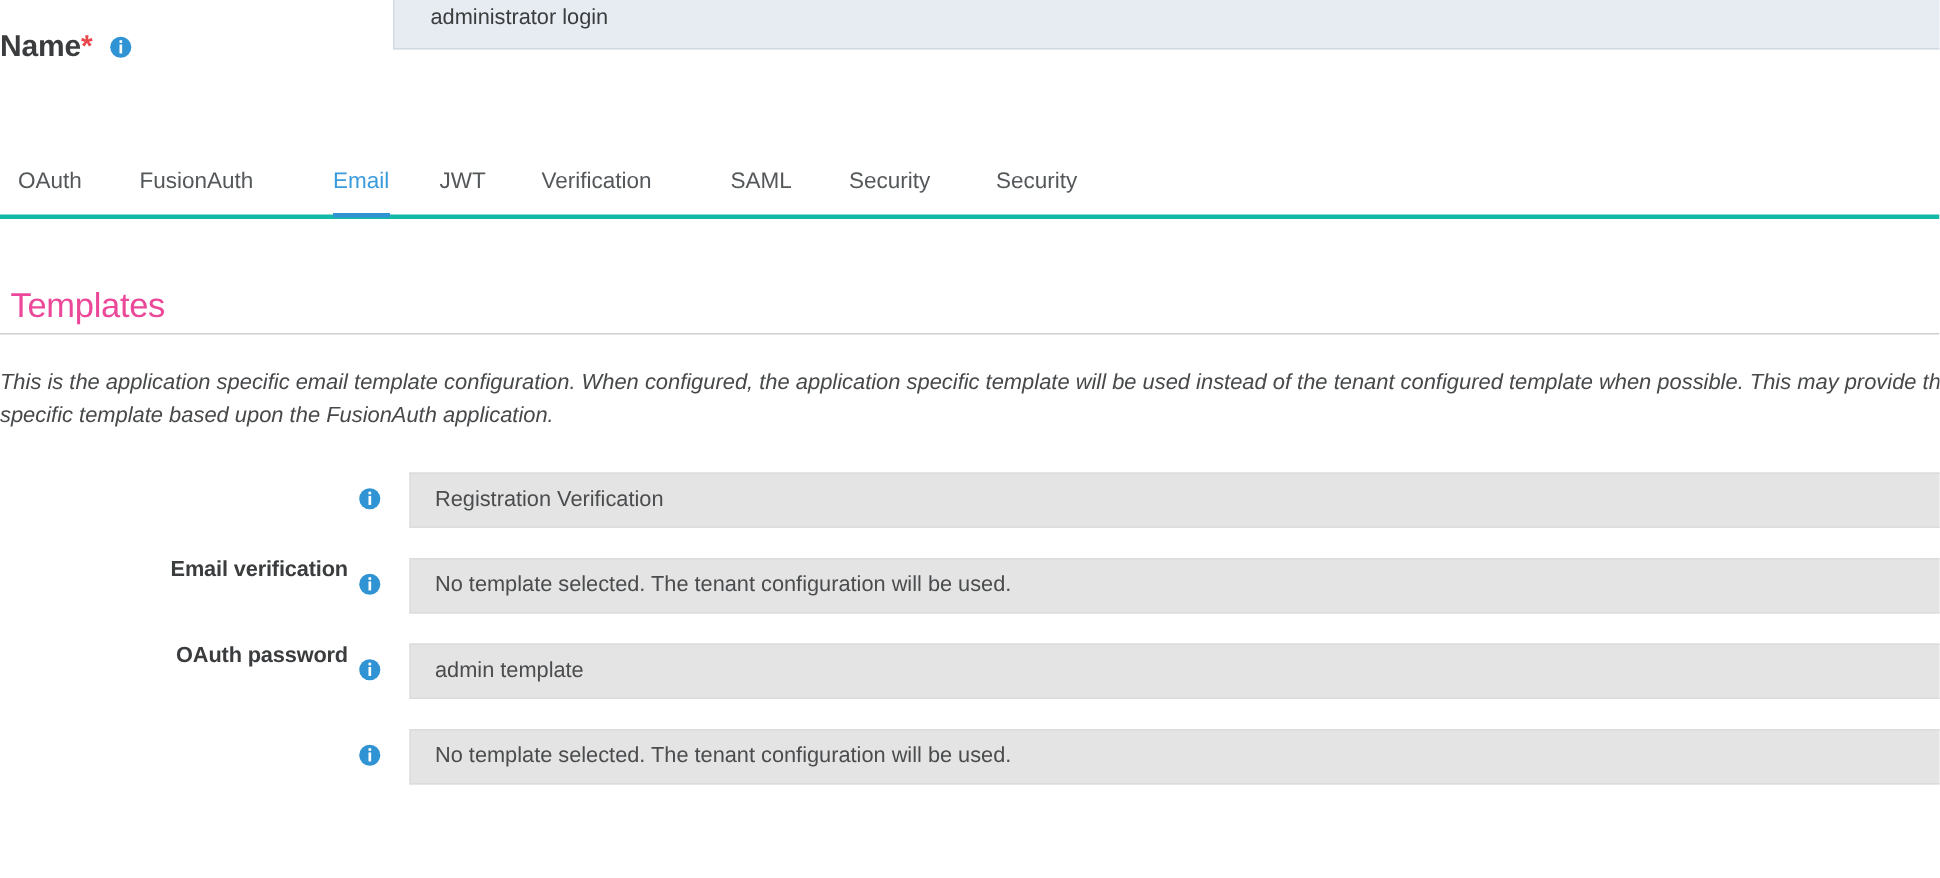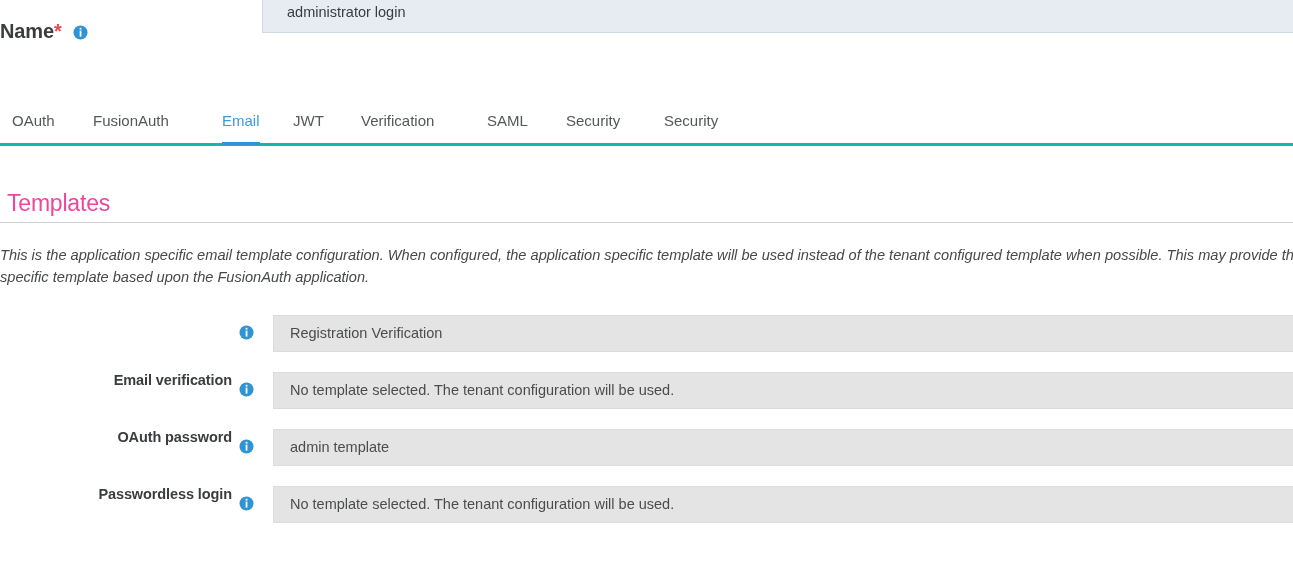--- a/index.html
+++ b/index.html
@@ -205,21 +205,20 @@
   <div class="field-label">OAuth password</div>
   <svg class="info-icon" viewBox="0 0 16 16">
     <circle cx="8" cy="8" r="7.5" fill="#2f93d4"></circle>
     <rect x="7.1" y="3" width="1.9" height="1.9" fill="#ffffff"></rect>
     <rect x="7.1" y="6" width="1.9" height="6.4" fill="#ffffff"></rect>
   </svg>
   <div class="select-box">No template selected. The tenant configuration will be used.</div>
 </div>
 
 <div class="form-row" style="top:429px">
-  <div class="field-label">Passwordless login</div>
   <svg class="info-icon" viewBox="0 0 16 16">
     <circle cx="8" cy="8" r="7.5" fill="#2f93d4"></circle>
     <rect x="7.1" y="3" width="1.9" height="1.9" fill="#ffffff"></rect>
     <rect x="7.1" y="6" width="1.9" height="6.4" fill="#ffffff"></rect>
   </svg>
   <div class="select-box">admin template</div>
 </div>
 
 <div class="form-row" style="top:486px">
   <svg class="info-icon" viewBox="0 0 16 16">

